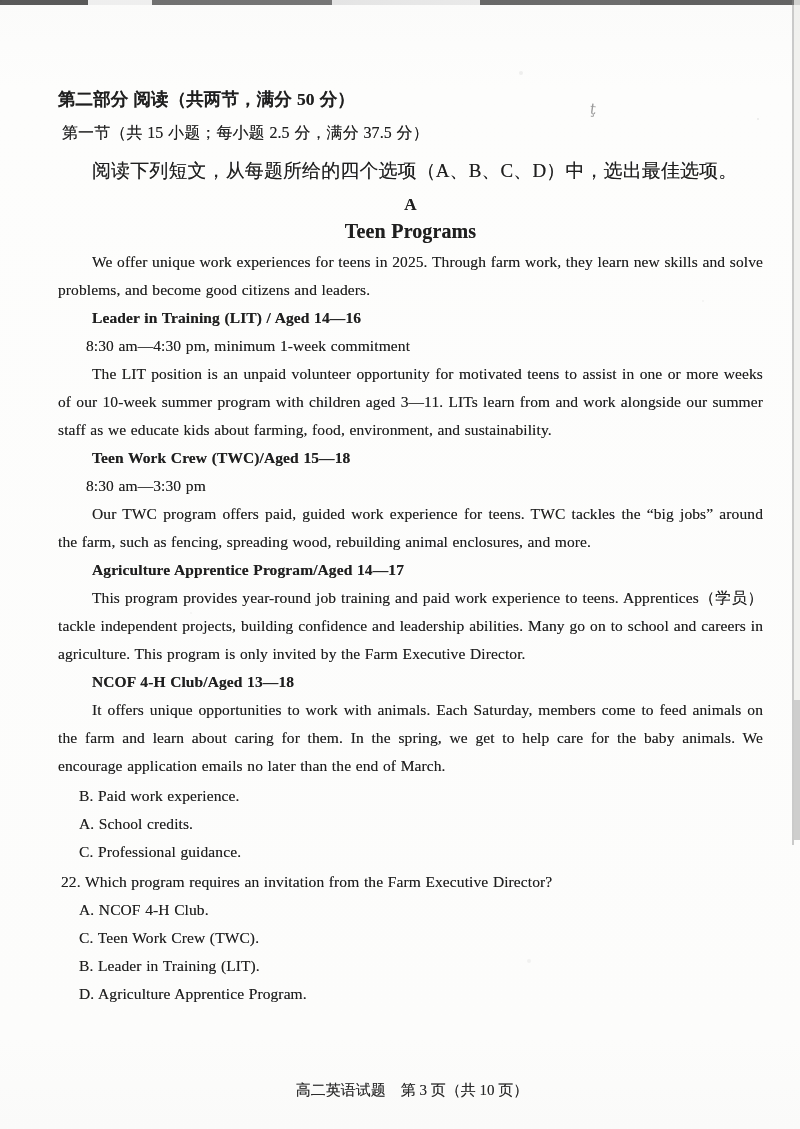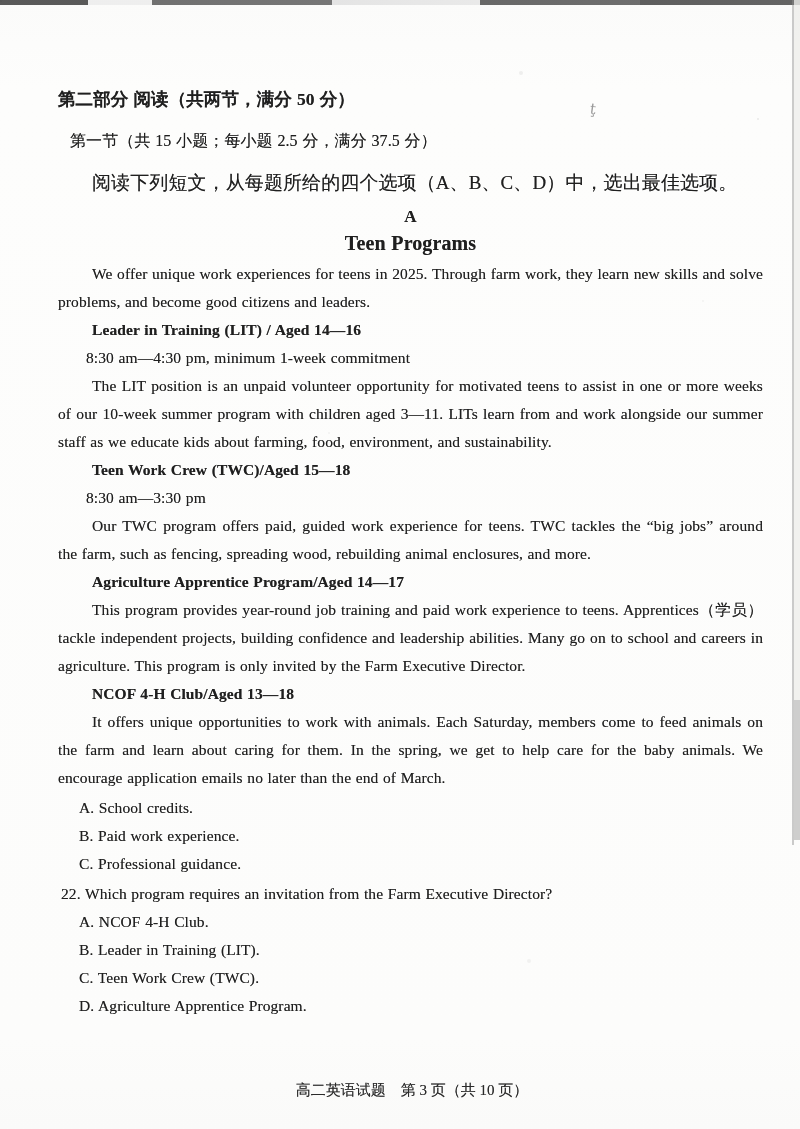--- a/index.html
+++ b/index.html
@@ -59,21 +59,21 @@
     position: absolute; left: 58px; top: 0; width: 705px;
     font-size: 15.5px; line-height: 28px;
     letter-spacing: 0.1px; word-spacing: 0.6px;
     text-shadow: 0 0 0.5px rgba(20,20,20,0.55);
   }
   .section-header {
     margin: 84px 0 0 0; padding-left: 0;
     font-size: 17.5px; font-weight: bold; line-height: 30px;
   }
   .subsection-header {
-    margin: 12px; font-size: 16px; font-weight: normal; line-height: 30px;
+    margin: 4px; font-size: 16px; font-weight: normal; line-height: 30px;
   }
   .instruction {
     margin: 8px 0 0 0; text-indent: 34px; line-height: 30px; font-size: 19px;
   }
   .passage-label {
     margin-top: 6px; text-align: center; font-weight: bold;
     font-size: 17px; line-height: 26px;
   }
   .passage-title {
     margin: 0; text-align: center; font-weight: bold;
@@ -142,30 +142,30 @@
         <div class="subhead">Agriculture Apprentice Program/Aged 14—17</div>
         <p class="para">This program provides year-round job training and paid work experience to teens. Apprentices（学员）tackle independent projects, building confidence and leadership abilities. Many go on to school and careers in agriculture. This program is only invited by the Farm Executive Director.</p>
       </div>
 
       <div>
         <div class="subhead">NCOF 4-H Club/Aged 13—18</div>
         <p class="para">It offers unique opportunities to work with animals. Each Saturday, members come to feed animals on the farm and learn about caring for them. In the spring, we get to help care for the baby animals. We encourage application emails no later than the end of March.</p>
       </div>
 
       <div class="question-block">
+        <p class="option">B. Paid work experience.</p>
         <p class="option">A. School credits.</p>
-        <p class="option">B. Paid work experience.</p>
         <p class="option">C. Professional guidance.</p>
       </div>
 
       <div class="question-block">
         <p class="question-text">22. Which program requires an invitation from the Farm Executive Director?</p>
         <p class="option">A. NCOF 4-H Club.</p>
+        <p class="option">C. Teen Work Crew (TWC).</p>
         <p class="option">B. Leader in Training (LIT).</p>
-        <p class="option">C. Teen Work Crew (TWC).</p>
         <p class="option">D. Agriculture Apprentice Program.</p>
       </div>
 
     </div>
   </div>
 
   <div class="footer">高二英语试题　第 3 页（共 10 页）</div>
 
 </div>
 

